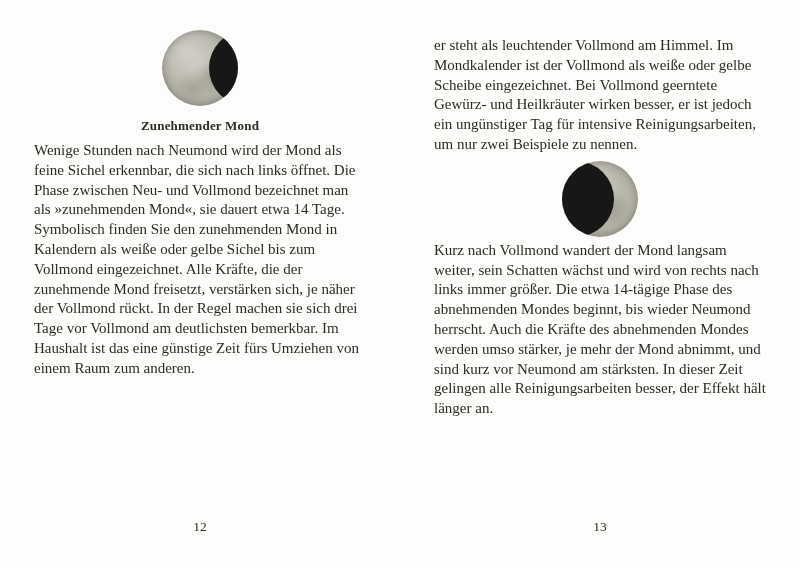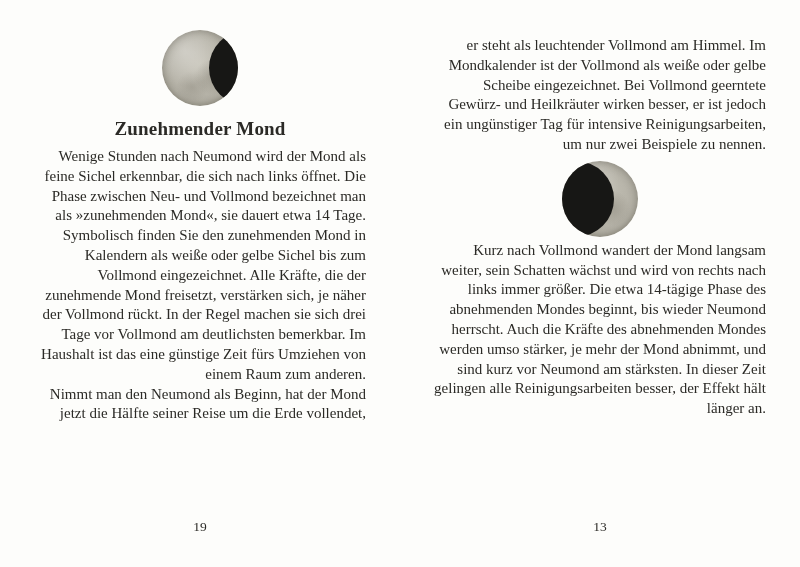--- a/index.html
+++ b/index.html
@@ -29,32 +29,32 @@
   }
   .page-left { padding-top: 30px; }
   .page-right { padding-top: 36px; }
 
   .content {
     width: 332px;
     margin: 0 auto;
   }
 
   h2.section-heading {
-    font-size: 19px;
+    font-size: 13px;
     font-weight: bold;
     text-align: center;
     margin: 12px auto 7px;
     letter-spacing: 0.2px;
   }
   h2.spaced { margin-top: 76px; }
 
   p.body-text {
     font-size: 15px;
     line-height: 1.32;
-    text-align: right;
+    text-align: left;
     margin: 0 auto;
     width: 332px;
     hyphens: auto;
     -webkit-hyphens: auto;
   }
   p.continuation { margin-bottom: 6px; }
 
   
   .moon {
     width: 76px;
@@ -98,23 +98,22 @@
 </head>
 <body>
 
 <div class="spread">
 
   <div class="page page-left">
     <div class="moon waxing"></div>
     <div class="content">
       <h2 class="section-heading">Zunehmender Mond</h2>
       <p class="body-text">Wenige Stunden nach Neumond wird der Mond als feine Sichel erkennbar, die sich nach links öffnet. Die Phase zwischen Neu- und Vollmond bezeichnet man als »zunehmenden Mond«, sie dauert etwa 14 Tage. Symbolisch finden Sie den zunehmenden Mond in Kalendern als weiße oder gelbe Sichel bis zum Vollmond eingezeichnet. Alle Kräfte, die der zunehmende Mond freisetzt, verstärken sich, je näher der Vollmond rückt. In der Regel machen sie sich drei Tage vor Vollmond am deutlichsten bemerkbar. Im Haushalt ist das eine günstige Zeit fürs Umziehen von einem Raum zum anderen.</p>
-      <p class="body-text">Nimmt man den Neumond als Beginn, hat der Mond jetzt die Hälfte seiner Reise um die Erde vollendet,</p>
     </div>
-    <div class="pagenum">19</div>
+    <div class="pagenum">12</div>
   </div>
 
   <div class="page page-right">
     <div class="content">
       <p class="body-text continuation">er steht als leuchtender Vollmond am Himmel. Im Mondkalender ist der Vollmond als weiße oder gelbe Scheibe eingezeichnet. Bei Vollmond geerntete Gewürz- und Heilkräuter wirken besser, er ist jedoch ein ungünstiger Tag für intensive Reinigungsarbeiten, um nur zwei Beispiele zu nennen.</p>
       <div class="moon waning"></div>
       <p class="body-text">Kurz nach Vollmond wandert der Mond langsam weiter, sein Schatten wächst und wird von rechts nach links immer größer. Die etwa 14-tägige Phase des abnehmenden Mondes beginnt, bis wieder Neumond herrscht. Auch die Kräfte des abnehmenden Mondes werden umso stärker, je mehr der Mond abnimmt, und sind kurz vor Neumond am stärksten. In dieser Zeit gelingen alle Reinigungsarbeiten besser, der Effekt hält länger an.</p>
     </div>
     <div class="pagenum">13</div>
   </div>

